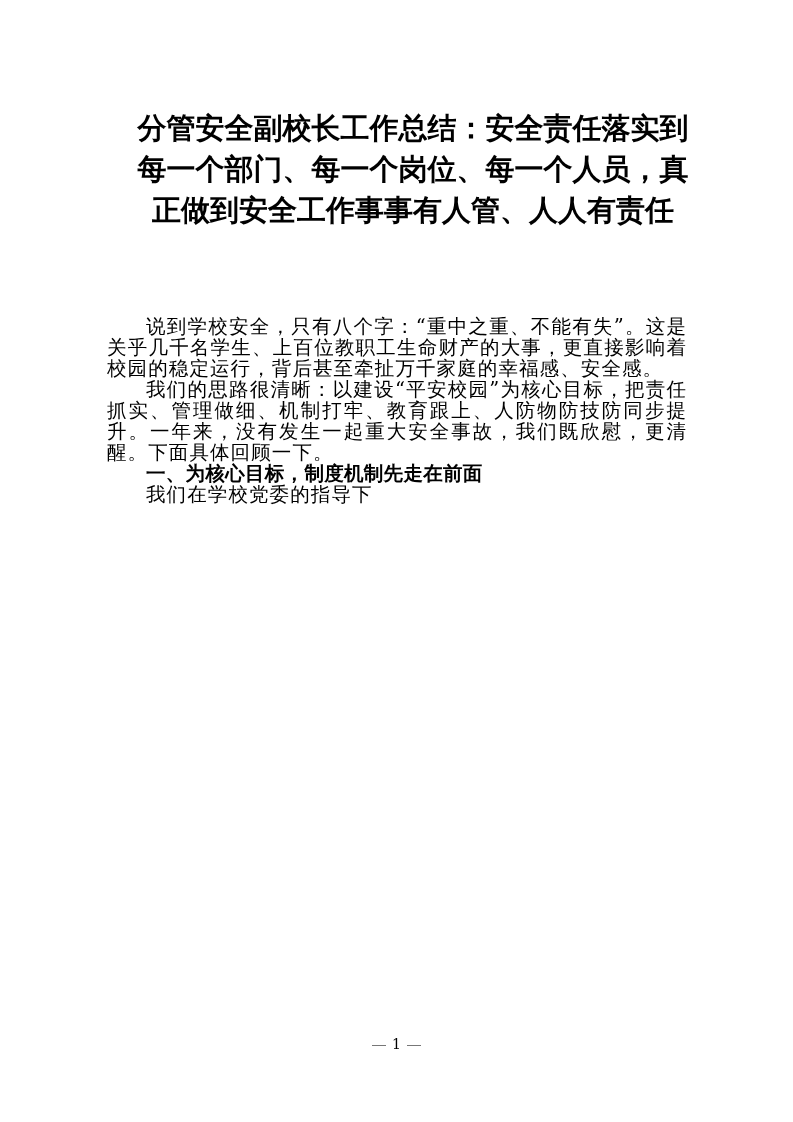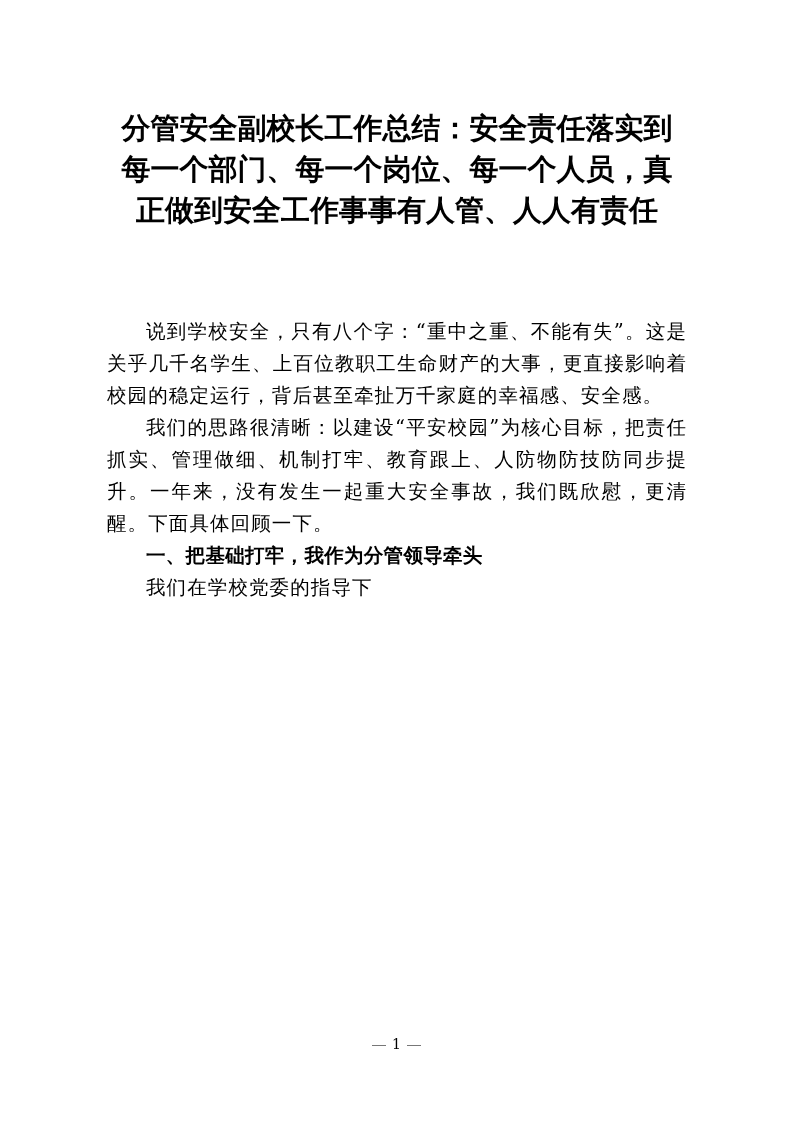--- a/index.html
+++ b/index.html
@@ -1,44 +1,44 @@
 <!DOCTYPE html>
 <html><head>
 <meta charset="utf-8">
 <style>
   html, body { margin:0; padding:0; background:#ffffff; }
   body { width:793px; height:1122px; position:relative; overflow:hidden; color:#000; }
   .page { position:absolute; left:0; top:0; width:793px; height:1122px; background:#fff; }
   .title {
-    position:absolute; left:108px; top:108px; width:578px;
+    position:absolute; left:124px; top:108px; width:578px;
     font-family:"DejaVu Sans", sans-serif; font-weight:bold;
     font-size:29px; line-height:41px; text-align:center; letter-spacing:0px;
   }
   .body {
     position:absolute; left:107px; top:316px; width:580px;
-    font-family:"DejaVu Serif", serif; font-size:19.5px; line-height:32px;
+    font-family:"DejaVu Serif", serif; font-size:19.5px; line-height:21px;
     text-align:justify; letter-spacing:1.1px;
   }
   .body p { margin:0; text-indent:2em; }
   .body p.heading { font-family:"DejaVu Sans", sans-serif; font-weight:bold; letter-spacing:0.3px; }
   .footer {
     position:absolute; left:0; top:1036px; width:793px; text-align:center;
     font-family:"DejaVu Serif", serif; font-size:14px; color:#000;
   }
   .footer .dash { display:inline-block; width:14px; height:1px; background:#777; vertical-align:middle; margin:0 6px; }
 </style>
 </head>
 <body>
 
 <div class="page">
   <h1 class="title" style="margin:0;">分管安全副校长工作总结：安全责任落实到每一个部门、每一个岗位、每一个人员，真正做到安全工作事事有人管、人人有责任</h1>
 
   <div class="body">
     <p>说到学校安全，只有八个字：“重中之重、不能有失”。这是关乎几千名学生、上百位教职工生命财产的大事，更直接影响着校园的稳定运行，背后甚至牵扯万千家庭的幸福感、安全感。</p>
     <p>我们的思路很清晰：以建设“平安校园”为核心目标，把责任抓实、管理做细、机制打牢、教育跟上、人防物防技防同步提升。一年来，没有发生一起重大安全事故，我们既欣慰，更清醒。下面具体回顾一下。</p>
-    <p class="heading">一、把基础打牢，我作为分管领导牵头</p>
+    <p class="heading">一、为核心目标，制度机制先走在前面</p>
     <p>我们在学校党委的指导下</p>
   </div>
 
   <div class="footer">
     <span class="dash"></span><span>1</span><span class="dash"></span>
   </div>
 </div>
 
 </body></html>

